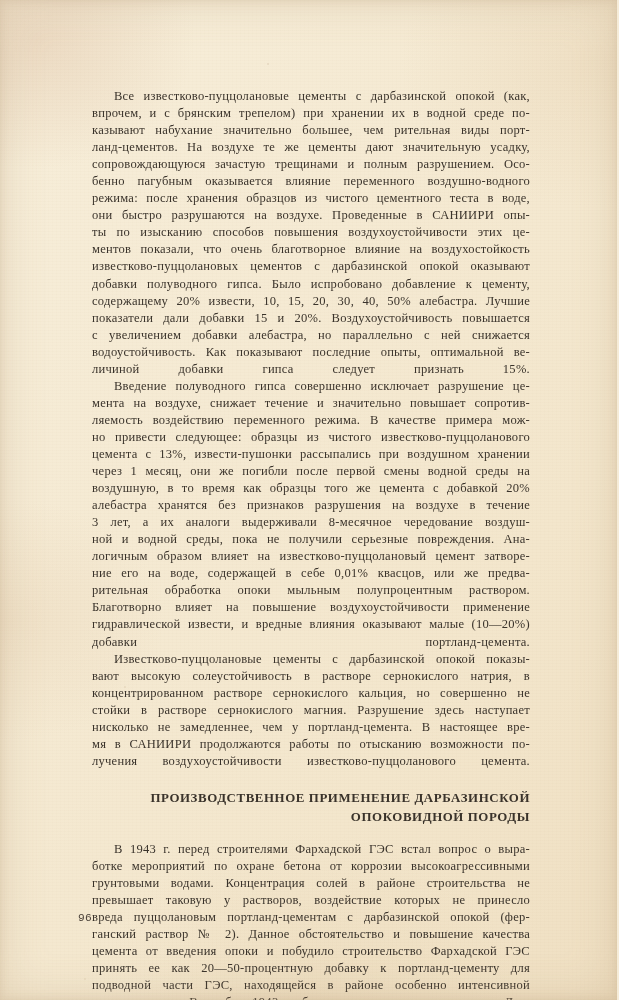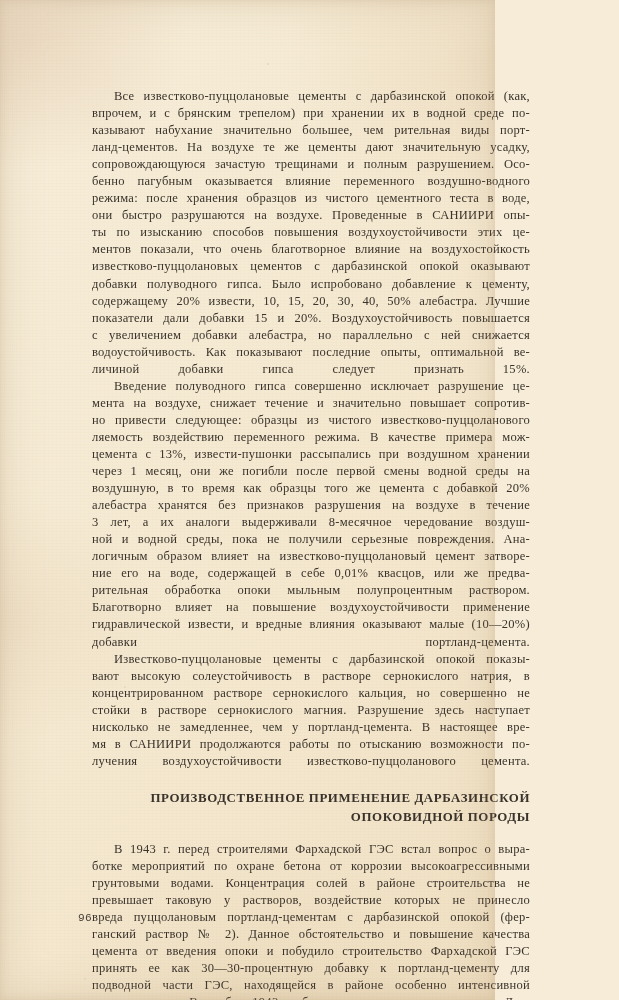--- a/index.html
+++ b/index.html
@@ -11,21 +11,21 @@
     width: 619px;
     height: 1000px;
     overflow: hidden;
     background: #f6ecd8;
     font-family: "Liberation Serif", "DejaVu Serif", serif;
   }
 
   
   #page {
     position: relative;
-    width: 495px;
+    width: 617px;
     height: 1000px;
     box-sizing: border-box;
     background:
       radial-gradient(ellipse 220px 180px at 6% 4%, rgba(214,180,150,0.34), rgba(214,180,150,0) 72%),
       radial-gradient(ellipse 260px 200px at 96% 6%, rgba(222,196,160,0.26), rgba(222,196,160,0) 74%),
       radial-gradient(ellipse 300px 240px at 50% 100%, rgba(226,205,170,0.30), rgba(226,205,170,0) 70%),
       radial-gradient(ellipse 200px 160px at 2% 62%, rgba(220,192,158,0.22), rgba(220,192,158,0) 76%),
       linear-gradient(125deg, #f7eeda 0%, #f5ead3 38%, #f3e6cc 70%, #efdfc2 100%);
     filter: none;
   }
@@ -153,22 +153,22 @@
         <span class="ln j">добавки полуводного гипса. Было испробовано добавление к цементу,</span>
         <span class="ln j">содержащему 20% извести, 10, 15, 20, 30, 40, 50% алебастра. Лучшие</span>
         <span class="ln j">показатели дали добавки 15 и 20%. Воздухоустойчивость повышается</span>
         <span class="ln j">с увеличением добавки алебастра, но параллельно с ней снижается</span>
         <span class="ln j">водоустойчивость. Как показывают последние опыты, оптимальной ве-</span>
         <span class="ln j last">личиной добавки гипса следует признать 15%.</span>
       </p>
     <p class="para" id="para-2">
         <span class="ln j"><span class="indent"></span>Введение полуводного гипса совершенно исключает разрушение це-</span>
         <span class="ln j">мента на воздухе, снижает течение и значительно повышает сопротив-</span>
+        <span class="ln j">ляемость воздействию переменного режима. В качестве примера мож-</span>
         <span class="ln j">но привести следующее: образцы из чистого известково-пуццоланового</span>
-        <span class="ln j">ляемость воздействию переменного режима. В качестве примера мож-</span>
         <span class="ln j">цемента с 13%, извести-пушонки рассыпались при воздушном хранении</span>
         <span class="ln j">через 1 месяц, они же погибли после первой смены водной среды на</span>
         <span class="ln j">воздушную, в то время как образцы того же цемента с добавкой 20%</span>
         <span class="ln j">алебастра хранятся без признаков разрушения на воздухе в течение</span>
         <span class="ln j">3 лет, а их аналоги выдерживали 8-месячное чередование воздуш-</span>
         <span class="ln j">ной и водной среды, пока не получили серьезные повреждения. Ана-</span>
         <span class="ln j">логичным образом влияет на известково-пуццолановый цемент затворе-</span>
         <span class="ln j">ние его на воде, содержащей в себе 0,01% квасцов, или же предва-</span>
         <span class="ln j">рительная обработка опоки мыльным полупроцентным раствором.</span>
         <span class="ln j">Благотворно влияет на повышение воздухоустойчивости применение</span>
@@ -193,21 +193,21 @@
     <div class="gap-after-heading"></div>
 
     <p class="para" id="para-4">
         <span class="ln j"><span class="indent"></span>В 1943 г. перед строителями Фархадской ГЭС встал вопрос о выра-</span>
         <span class="ln j">ботке мероприятий по охране бетона от коррозии высокоагрессивными</span>
         <span class="ln j">грунтовыми водами. Концентрация солей в районе строительства не</span>
         <span class="ln j">превышает таковую у растворов, воздействие которых не принесло</span>
         <span class="ln j">вреда пуццолановым портланд-цементам с дарбазинской опокой (фер-</span>
         <span class="ln j">ганский раствор № 2). Данное обстоятельство и повышение качества</span>
         <span class="ln j">цемента от введения опоки и побудило строительство Фархадской ГЭС</span>
-        <span class="ln j">принять ее как 30—30-процентную добавку к портланд-цементу для</span>
+        <span class="ln j">принять ее как 20—50-процентную добавку к портланд-цементу для</span>
         <span class="ln j">подводной части ГЭС, находящейся в районе особенно интенсивной</span>
         <span class="ln j">минерализации. В ноябре 1943 г. был открыт карьер на станции „Дар-</span>
       </p>
 
   </div>
 
   <div id="folio">96</div>
 
   <div id="vignette"></div>
 </div>

